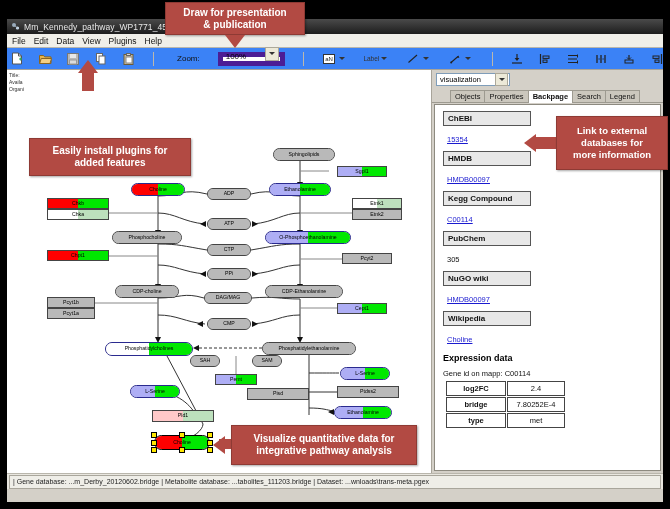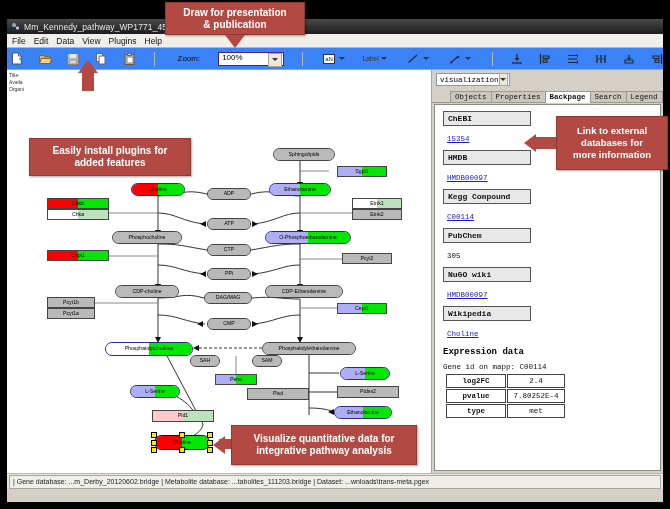--- a/index.html
+++ b/index.html
@@ -13,32 +13,32 @@
   .tb-title{font-size:8.5px;color:#e8e8e8;white-space:nowrap;letter-spacing:.1px;}
   
   .menubar{height:13px;background:#f0efe9;border-bottom:1px solid #b9b6ac;display:flex;align-items:center;padding-left:5px;}
   .menubar span{font-size:8.5px;color:#111;margin-right:8px;cursor:default;}
   
   .toolbar{height:21px;background:#3b82f6;border-bottom:1px solid #a8a49a;display:flex;align-items:center;padding-left:4px;gap:15px;}
   .tbtn{width:16px;height:16px;display:flex;align-items:center;justify-content:center;}
   .tbtn svg{display:block}
   .tsep{width:1px;height:14px;background:#bbb7ad;margin:0 3px;}
   .zlabel{font-size:8px;color:#111;margin:0 3px 0 5px;}
-  .zoomsel{width:80px;height:14px;background:#fff;border:1px solid #4c1d95;font-size:8px;
-           display:flex;align-items:flex-start;justify-content:space-between;padding:0 1px 0 3px;box-sizing:border-box;}
+  .zoomsel{width:80px;height:14px;background:#fff;border:5px solid #4c1d95;font-size:8px;
+           display:flex;align-items:flex-end;justify-content:space-between;padding:0 1px 0 3px;box-sizing:border-box;}
   .zoomsel .arw{width:12px;height:12px;background:#ece9d8;border:1px solid #aca899;display:flex;align-items:center;justify-content:center;}
   .caret{width:0;height:0;border-left:3px solid transparent;border-right:3px solid transparent;border-top:3px solid #333;}
   .tdrop{display:flex;align-items:center;}
   .tdrop .caret{margin-left:2px;margin-right:3px;}
   .tlab{font-size:6.5px;color:#333;}
   
   .bodyrow{display:flex;height:403px;}
   .canvaswrap{width:424px;position:relative;background:#fff;border-right:1px solid #a8a49a;overflow:hidden;}
   .infoleft{position:absolute;left:2px;top:2px;font-size:5px;line-height:7px;color:#333;}
-  .rightpanel{flex:1;background:#d4d0c8;display:flex;flex-direction:column;font-family:Liberation Mono, monospace;}
+  .rightpanel{flex:1;background:#d4d0c8;display:flex;flex-direction:column;}
   .vissel{margin:3px 4px 2px 4px;width:74px;height:13px;background:#fff;border:1px solid #7f9db9;
           font-size:7.5px;display:flex;align-items:center;justify-content:space-between;padding:0 1px 0 3px;box-sizing:border-box;}
   .vissel .arw{width:11px;height:11px;background:#ece9d8;border:1px solid #aca899;display:flex;align-items:center;justify-content:center;}
   .tabs{display:flex;align-items:flex-end;height:14px;padding-left:18px;border-bottom:1px solid #9d9a90;background:#d4d0c8;}
   .tab{font-size:7.5px;padding:1px 4px 1px 4px;border:1px solid #9d9a90;border-bottom:none;background:#cbc7bd;color:#111;margin-right:-1px;}
   .tab.active{background:#fff;font-weight:bold;padding-bottom:2px;position:relative;top:1px;margin-top:48px;}
   .panelbody{flex:1;background:#fff;margin:1px 2px 2px 2px;border:1px solid #8d8a80;overflow:hidden;position:relative;padding:6px 0 0 8px;box-sizing:border-box;}
   .dbbox{width:88px;border:1px solid #555;background:#e8e8e8;font-size:8px;font-weight:bold;color:#111;
          padding:2px 4px;box-sizing:border-box;margin-bottom:2px;}
   .dblink{font-size:7.5px;color:#1a1ad0;text-decoration:underline;margin:0 0 7px 4px;display:inline-block;}
@@ -517,21 +517,21 @@
 
         <div class="exphead">Expression data</div>
         <div class="geneid">Gene id on mapp: C00114</div>
         <table class="expr">
           <tbody>
           <tr>
             <td class="k">log2FC</td>
             <td class="v">2.4</td>
           </tr>
           <tr>
-            <td class="k">pvalue</td>
+            <td class="k">bridge</td>
             <td class="v">7.80252E-4</td>
           </tr>
           <tr>
             <td class="k">type</td>
             <td class="v">met</td>
           </tr>
         </tbody>
           </table>
       </div>
     </div>

